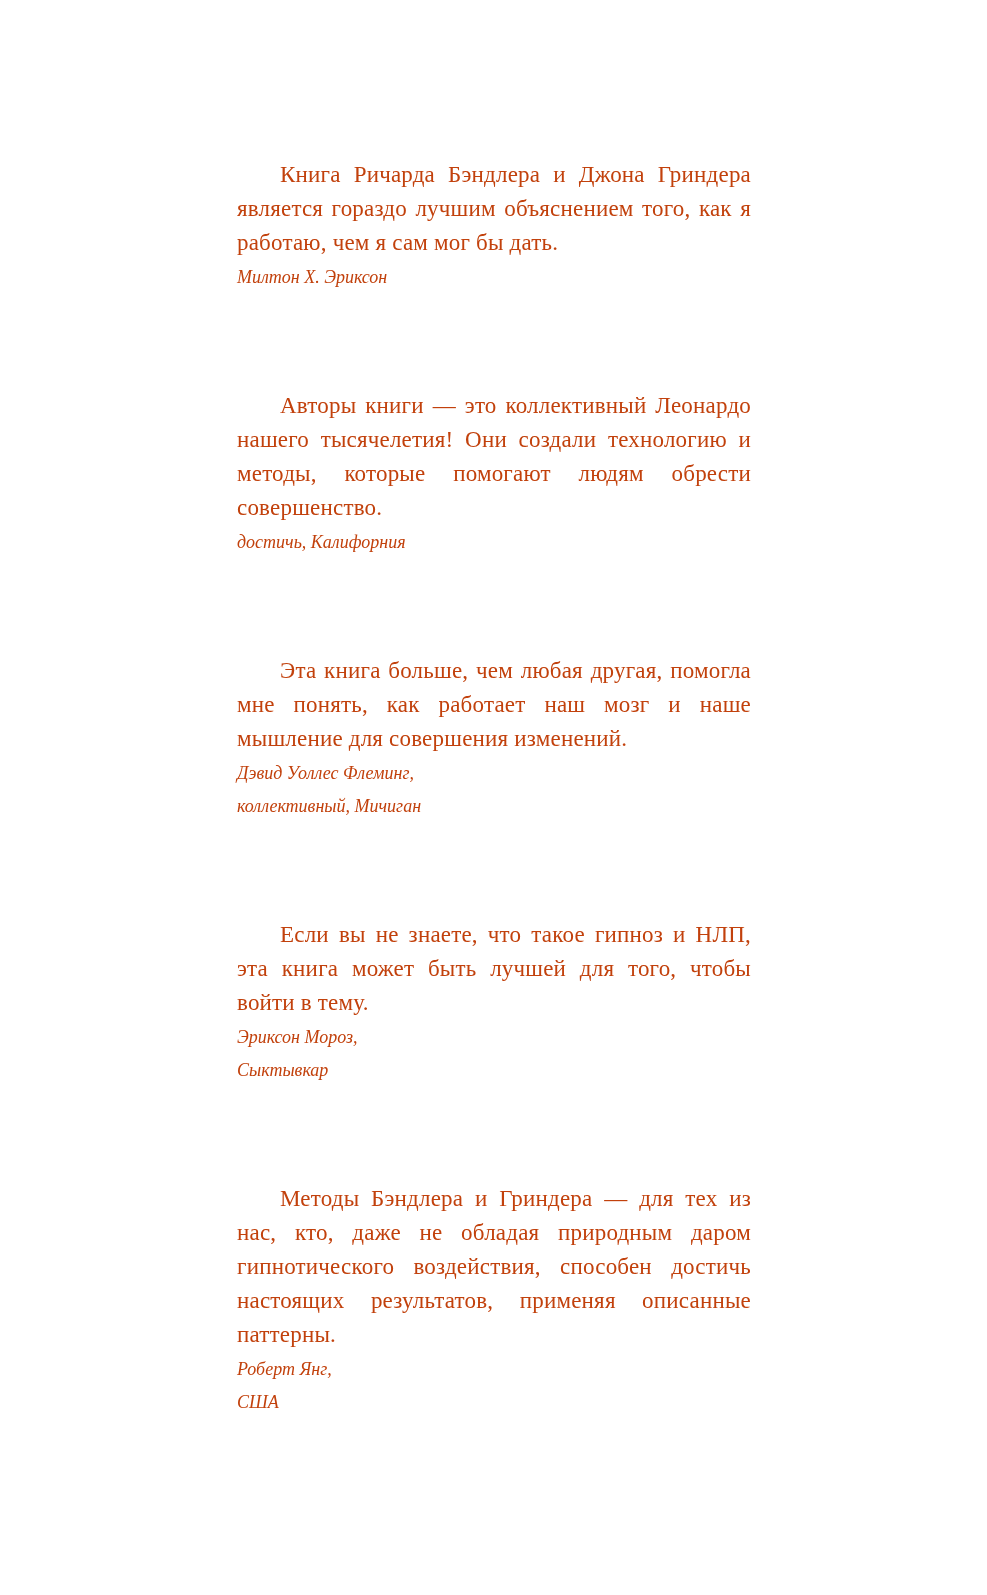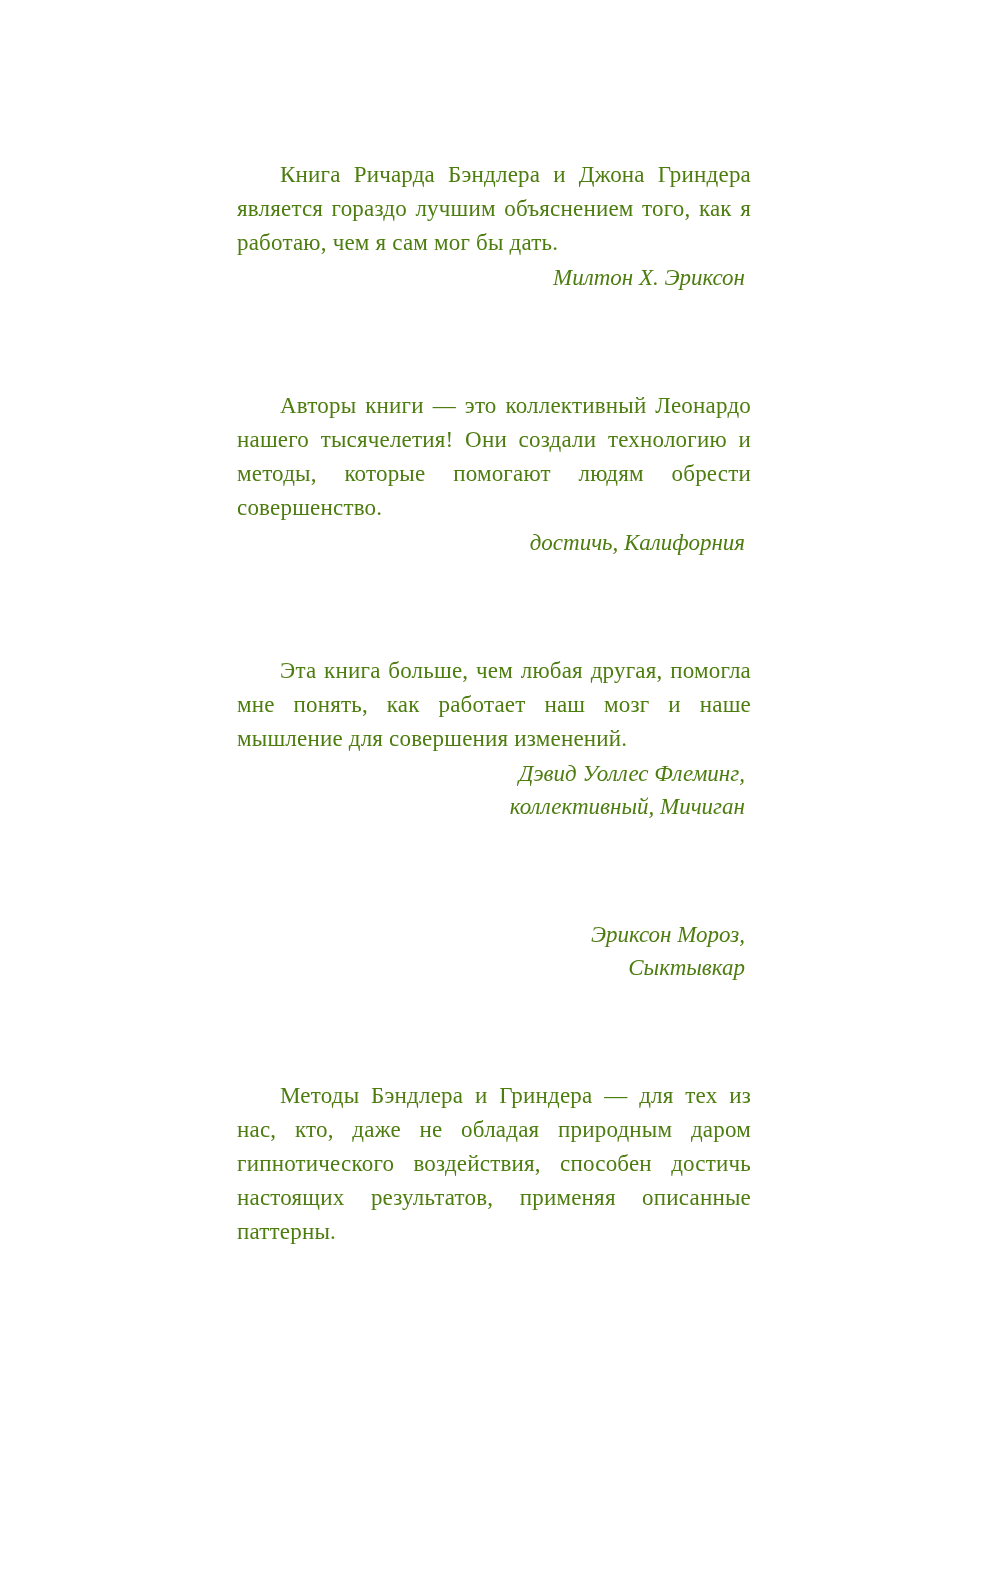--- a/index.html
+++ b/index.html
@@ -9,39 +9,39 @@
   }
   .book-page {
     position: relative;
     width: 907px;
     height: 1595px;
     background: #ffffff;
     box-sizing: border-box;
     padding: 158px 156px 0 237px;
     overflow: hidden;
     font-family: "Liberation Serif", "DejaVu Serif", serif;
-    color: #4d7c0f;
+    color: #c2410c;
   }
   .testimonial {
     margin: 0 0 95px 0;
   }
   .quote-text {
     margin: 0;
     font-size: 23px;
     line-height: 34px;
     text-align: justify;
     text-indent: 43px;
     letter-spacing: 0.2px;
   }
   .attribution {
     margin: 1px 0 0 0;
-    font-size: 23px;
+    font-size: 18px;
     line-height: 33px;
     font-style: italic;
-    text-align: right;
+    text-align: left;
     padding-right: 6px;
   }
   .attribution-line {
     display: block;
   }
 </style>
 </head>
 <body>
 
 <div class="book-page">
@@ -62,23 +62,28 @@
 
   <section class="testimonial">
     <p class="quote-text">Эта книга больше, чем любая другая, помогла мне понять, как работает наш мозг и наше мышление для совершения изменений.</p>
     <p class="attribution">
       <span class="attribution-line">Дэвид Уоллес Флеминг,</span>
       <span class="attribution-line">коллективный, Мичиган</span>
     </p>
   </section>
 
   <section class="testimonial">
+    <p class="quote-text">Если вы не знаете, что такое гипноз и НЛП, эта книга может быть лучшей для того, чтобы войти в тему.</p>
     <p class="attribution">
       <span class="attribution-line">Эриксон Мороз,</span>
       <span class="attribution-line">Сыктывкар</span>
     </p>
   </section>
 
   <section class="testimonial">
     <p class="quote-text">Методы Бэндлера и Гриндера — для тех из нас, кто, даже не обладая природным даром гипнотического воздействия, способен достичь настоящих результатов, применяя описанные паттерны.</p>
+    <p class="attribution">
+      <span class="attribution-line">Роберт Янг,</span>
+      <span class="attribution-line">США</span>
+    </p>
   </section>
 
 </div>
 
 </body></html>

